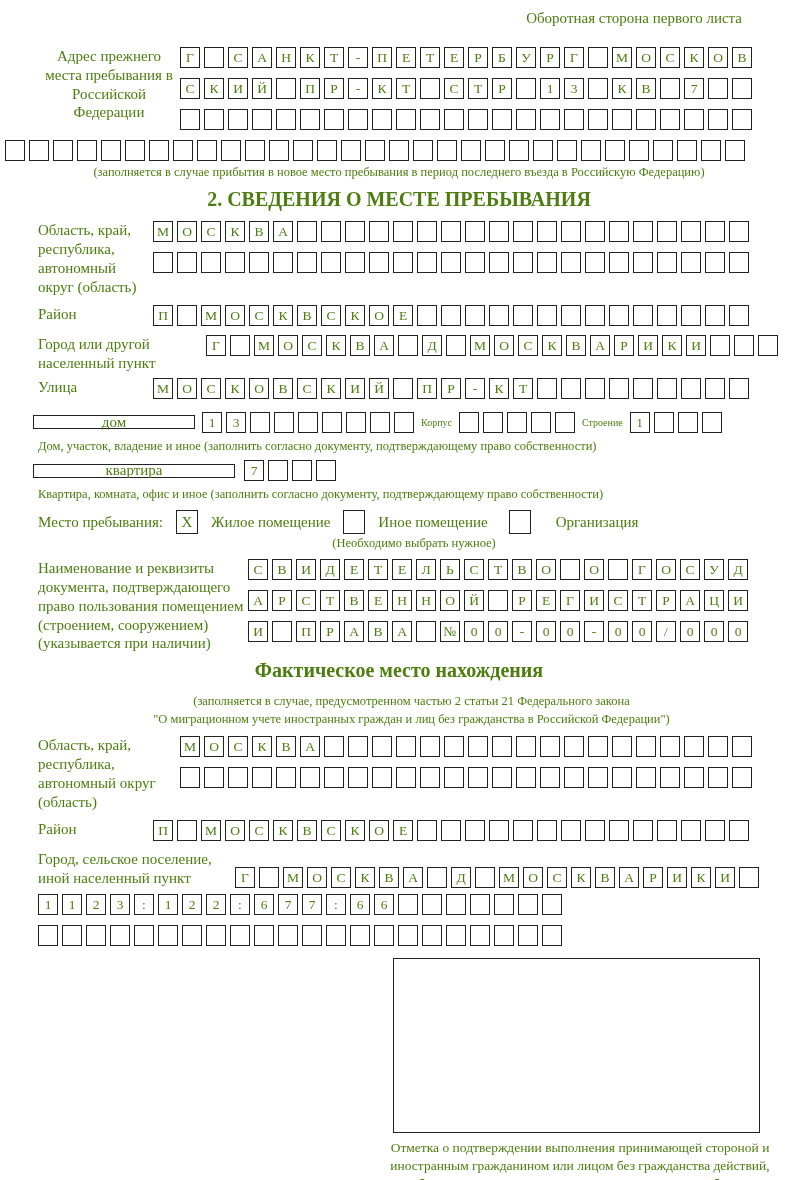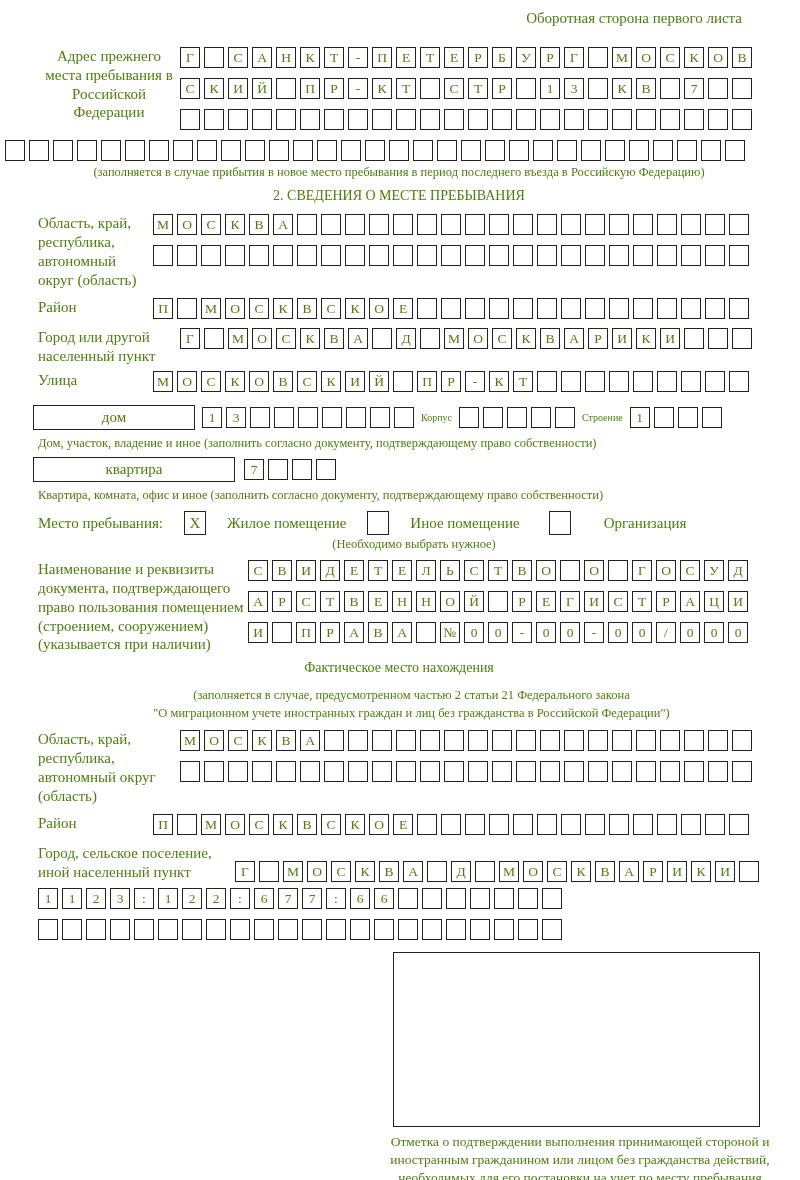--- a/index.html
+++ b/index.html
@@ -29,34 +29,34 @@
   .cell {
     width:20px; min-width:20px; height:21px;
     border:1.5px solid #222222;
     display:inline-flex; align-items:center; justify-content:center;
     font-size:13.5px; line-height:1;
   }
   .full-row { margin-left:-33px; margin-bottom:3px; }
 
   .caption { font-size:12.5px; line-height:1.3; }
   .caption-center { text-align:center; margin-bottom:8px; }
-  .sec-title { text-align:center; font-weight:normal; font-size:14px; margin:2px 0 10px 0; }
+  .sec-title { text-align:center; font-weight:bold; font-size:20px; margin:2px 0 10px 0; }
 
   .widebox {
     border:1.5px solid #222222;
-    height:25px; display:flex; align-items:center; justify-content:center;
+    height:14px; display:flex; align-items:center; justify-content:center;
     font-size:15px;
     font-family:Liberation Serif, serif;
   }
   .dom-row { display:flex; align-items:center; margin-left:-5px; margin-bottom:5px; }
   .dom-box { width:162px; }
   .kv-box { width:202px; }
   .inline-lbl { font-size:10px; margin:0 7px; white-space:nowrap;text-align:right; }
 
-  .check-row { display:flex; align-items:center; gap:21px; font-size:15px; margin:8px 0 2px 0; }
+  .check-row { display:flex; align-items:center; gap:13px; font-size:15px; margin:8px 0 2px 0; }
   .checkbox {
     width:22px; min-width:22px; height:24px;
     border:1.5px solid #222222;
     display:inline-flex; align-items:center; justify-content:center;
     font-size:15px;
   }
   .note-center { text-align:center; font-size:12.5px; margin-bottom:8px; padding-left:30px; }
 
   .fact-caption { text-align:center; font-size:12.5px; line-height:1.45; margin-bottom:8px; padding-left:25px; }
 
@@ -283,21 +283,21 @@
         <span class="cell"></span>
         <span class="cell"></span>
         <span class="cell"></span>
         <span class="cell"></span>
         <span class="cell"></span>
         <span class="cell"></span>
         <span class="cell"></span>
       </div>
   </div>
 
-  <div class="frow" style="margin-bottom:5px;">
+  <div class="frow" style="margin-bottom:5px;gap:26px;">
     <div class="label w142">Город или другой населенный пункт</div>
     <div class="cells">
         <span class="cell">Г</span>
         <span class="cell"></span>
         <span class="cell">М</span>
         <span class="cell">О</span>
         <span class="cell">С</span>
         <span class="cell">К</span>
         <span class="cell">В</span>
         <span class="cell">А</span>

